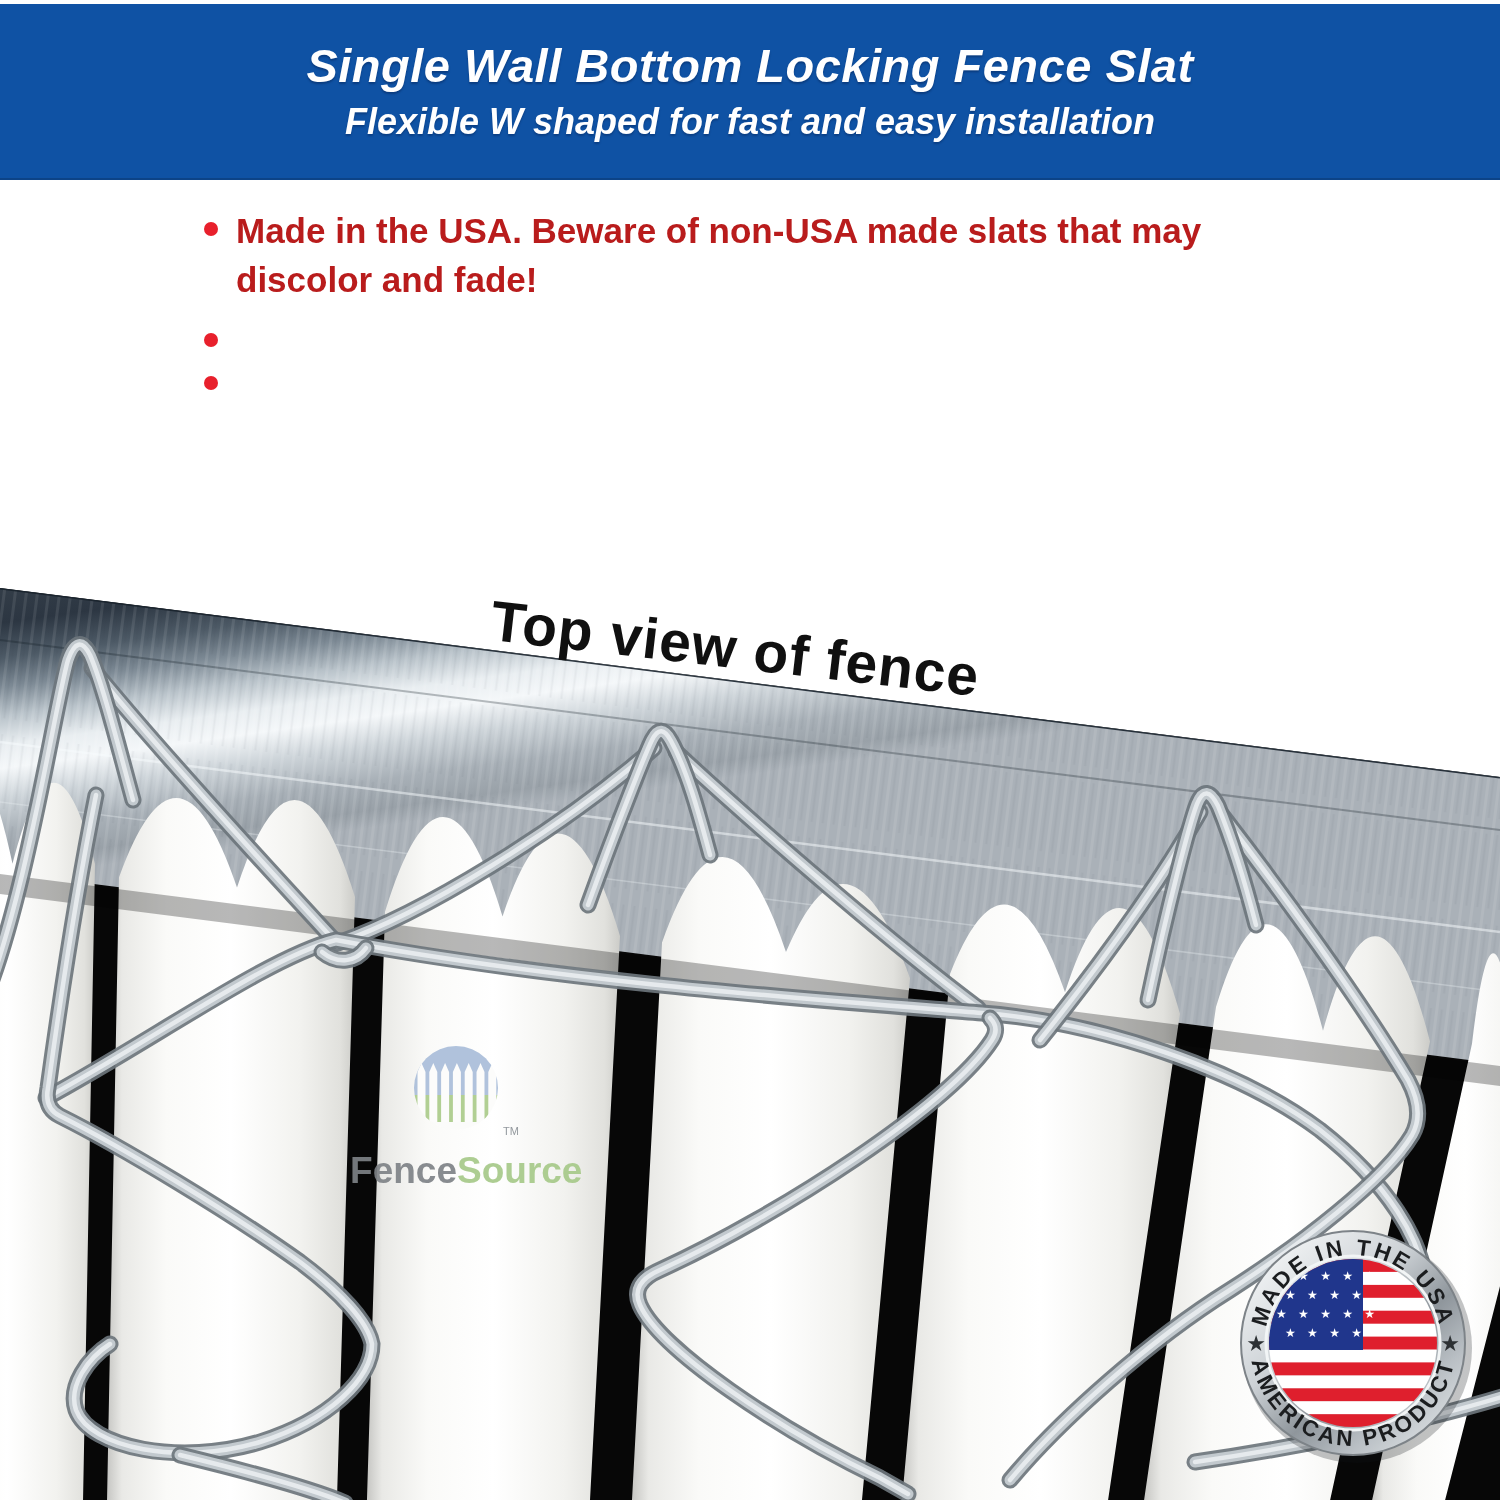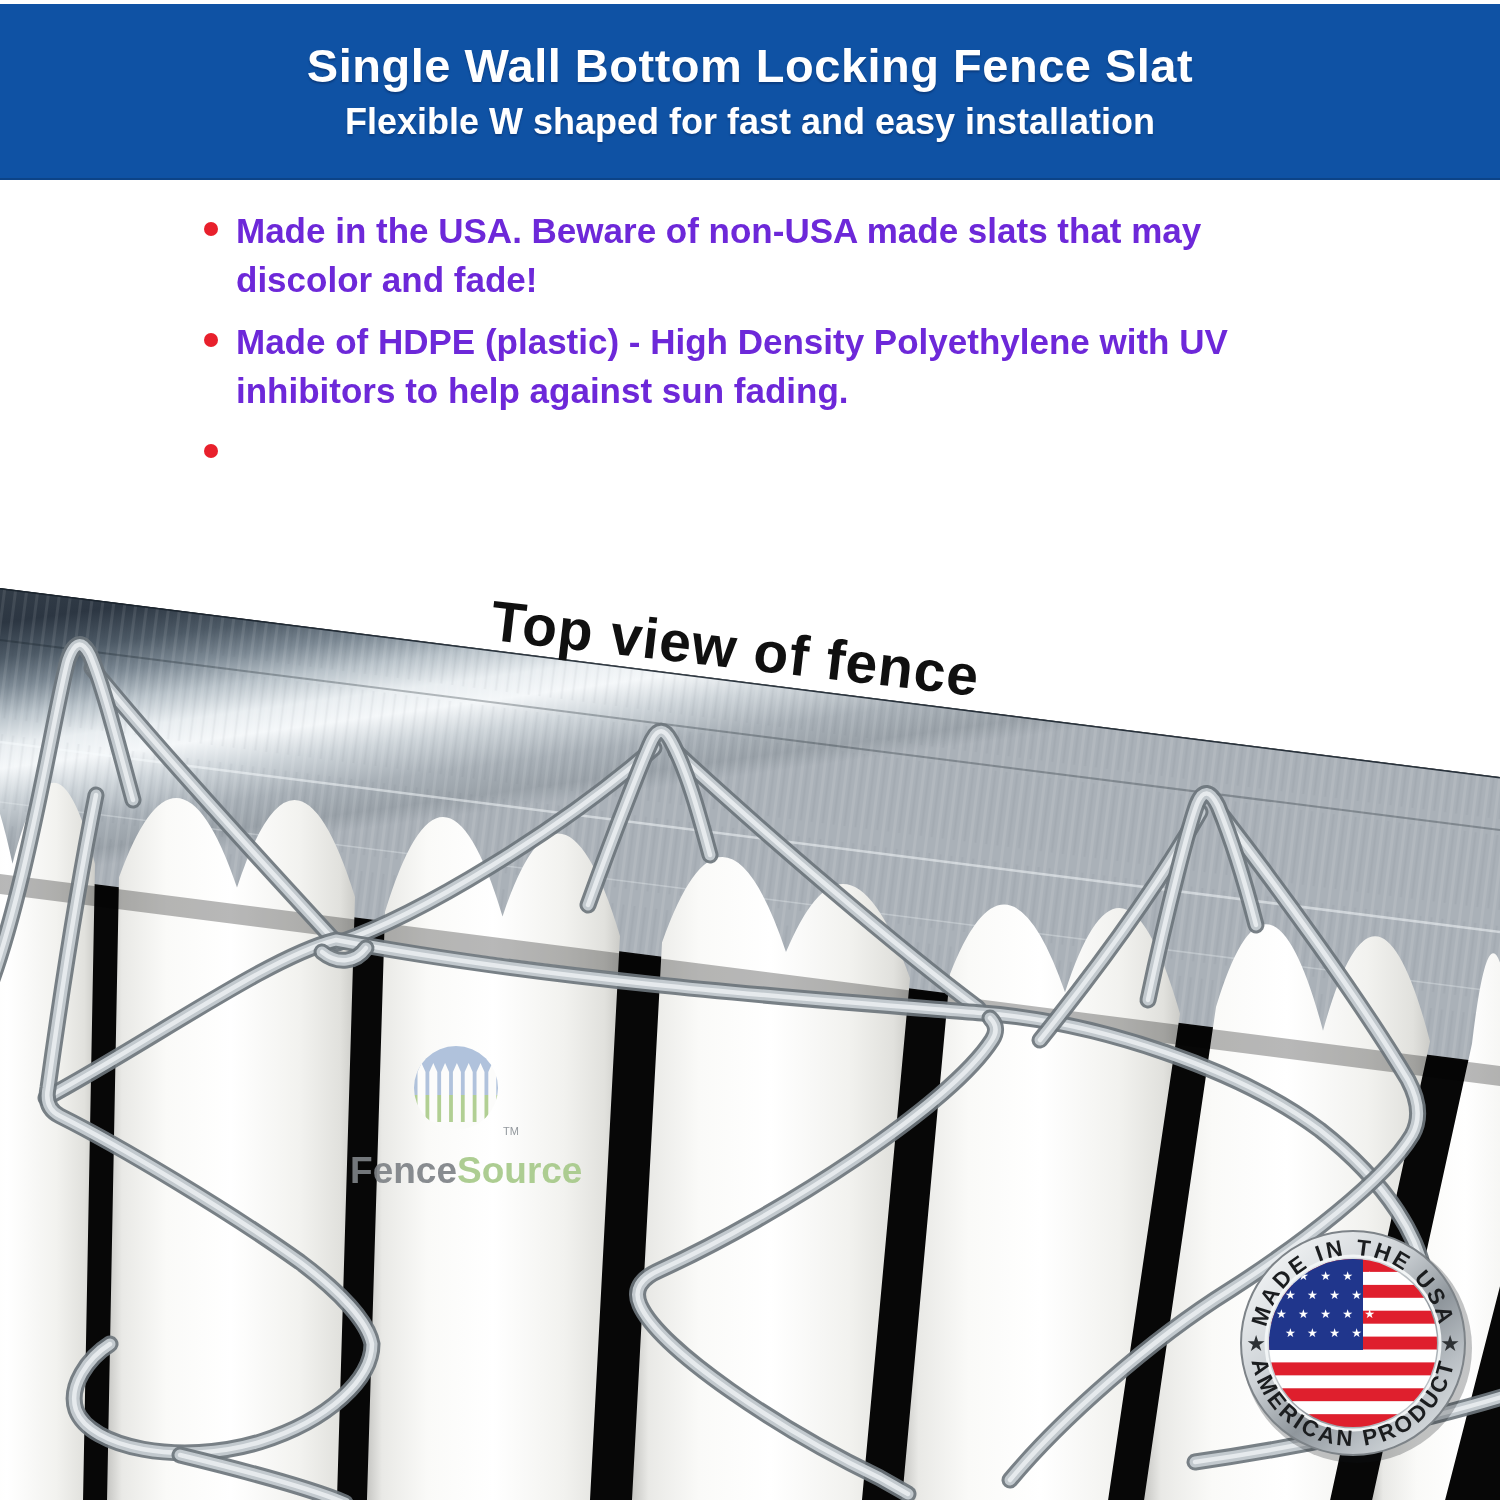--- a/index.html
+++ b/index.html
@@ -1,29 +1,29 @@
 <!DOCTYPE html>
 <html><head>
 <meta charset="utf-8">
 <style>
   html,body{margin:0;padding:0;background:#fff;}
   body{width:1500px;height:1500px;position:relative;overflow:hidden;
        font-family:"Liberation Sans",sans-serif;}
   .banner{position:absolute;left:0;top:4px;width:1500px;height:174px;
           background:#0f52a4;border-bottom:2px solid #0c4387;
-          display:flex;flex-direction:column;align-items:center;justify-content:center;}
+          display:flex;flex-direction:column;align-items:center;justify-content:center;font-style:italic;}
   .banner .title{color:#fff;font-size:47px;font-weight:bold;letter-spacing:.5px;
           text-shadow:0 2px 2px rgba(0,20,60,.35);line-height:1.1;}
   .banner .subtitle{color:#fff;font-size:36px;font-weight:bold;margin-top:10px;
           text-shadow:0 2px 2px rgba(0,20,60,.3);line-height:1.1;}
   .bullets{position:absolute;left:204px;top:206px;width:1160px;}
   .bullet-item{display:flex;margin-bottom:13px;}
   .bullet-dot{flex:none;width:14px;height:14px;border-radius:50%;background:#e8202c;
           margin:16px 18px 0 0;}
-  .bullet-text{font-size:35px;font-weight:bold;color:#6d28d9;line-height:49px;}
+  .bullet-text{font-size:35px;font-weight:bold;color:#b91c1c;line-height:49px;}
   #scene{position:absolute;left:0;top:0;}
   svg text{font-family:"Liberation Sans",sans-serif;}
 </style>
 </head>
 <body>
 
 <div class="banner" style="background: rgb(15, 82, 164);">
   <div class="title">Single Wall Bottom Locking Fence Slat</div>
   <div class="subtitle">Flexible W shaped for fast and easy installation</div>
 </div>
@@ -31,24 +31,20 @@
 <div class="bullets">
   <div class="bullet-item">
     <span class="bullet-dot" style="background: rgb(232, 32, 44);"></span>
     <div class="bullet-text">
       <div>Made in the USA. Beware of non-USA made slats that may</div>
       <div>discolor and fade!</div>
     </div>
   </div>
   <div class="bullet-item">
     <span class="bullet-dot" style="background: rgb(232, 32, 44);"></span>
-    <div class="bullet-text">
-      <div>Made of HDPE (plastic) - High Density Polyethylene with UV</div>
-      <div>inhibitors to help against sun fading.</div>
-    </div>
   </div>
   <div class="bullet-item">
     <span class="bullet-dot" style="background: rgb(232, 32, 44);"></span>
   </div>
 </div>
 
 <svg id="scene" width="1500" height="1500" viewBox="0 0 1500 1500">
   <defs>
     <clipPath id="photoClip">
         <polygon points="0,588 1500,777 1500,1502 0,1502"></polygon>

